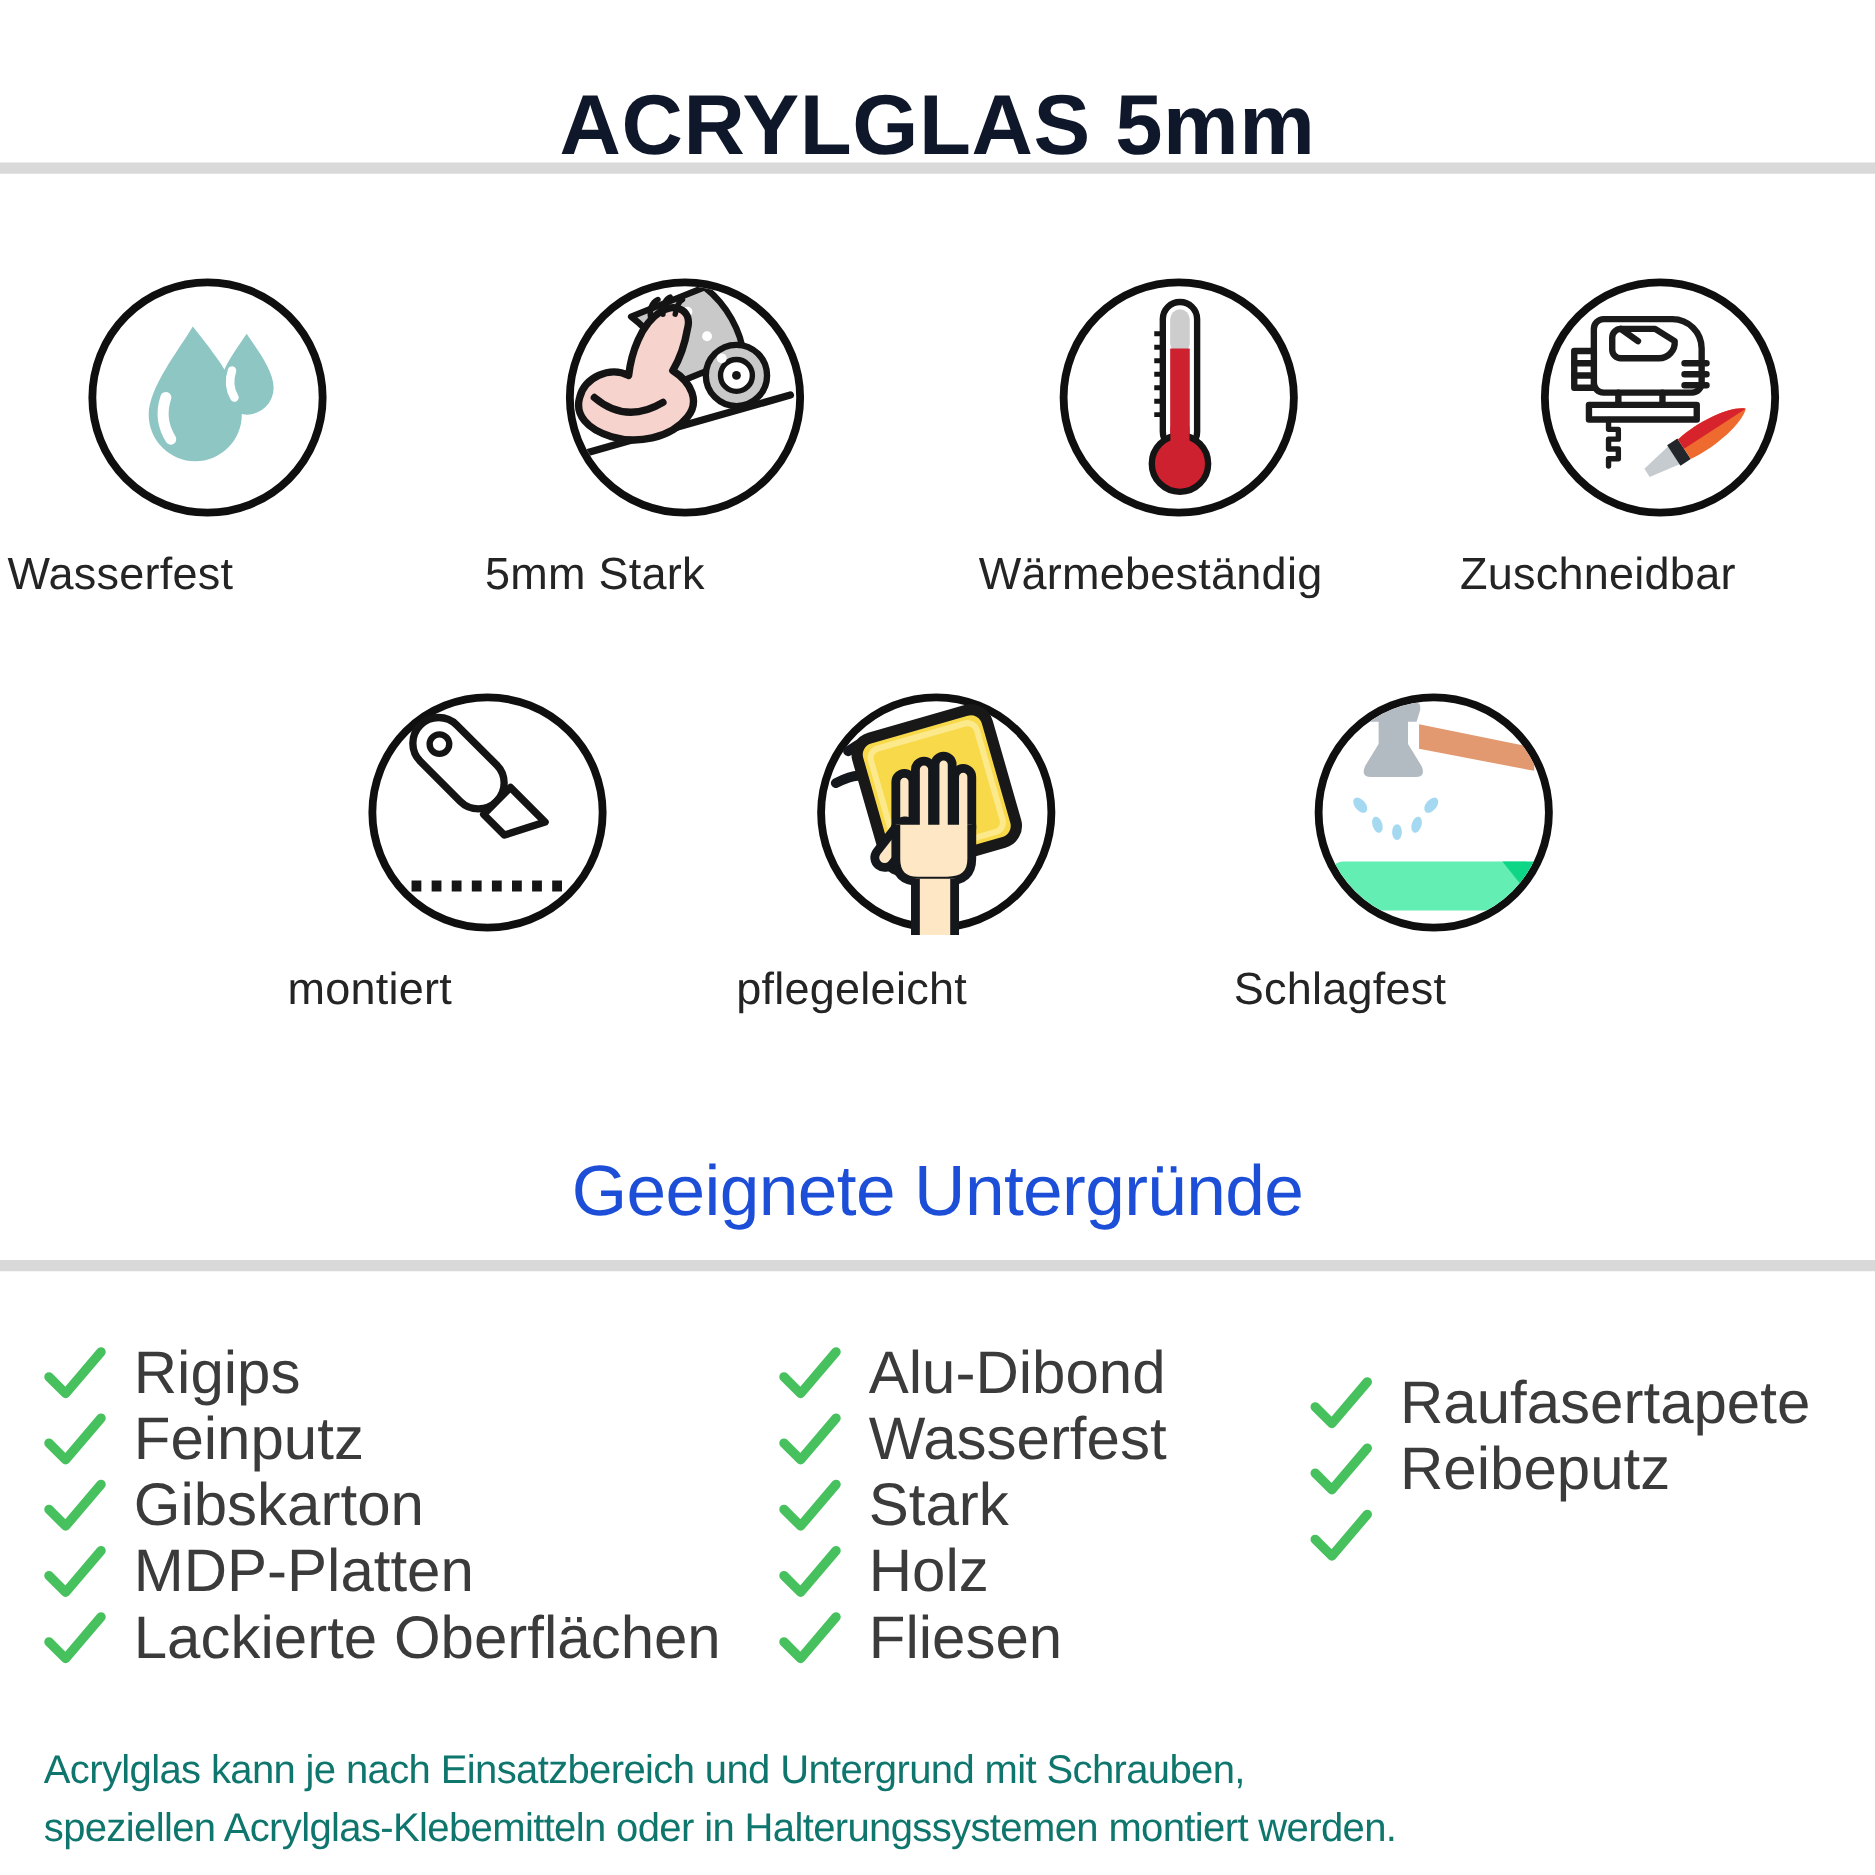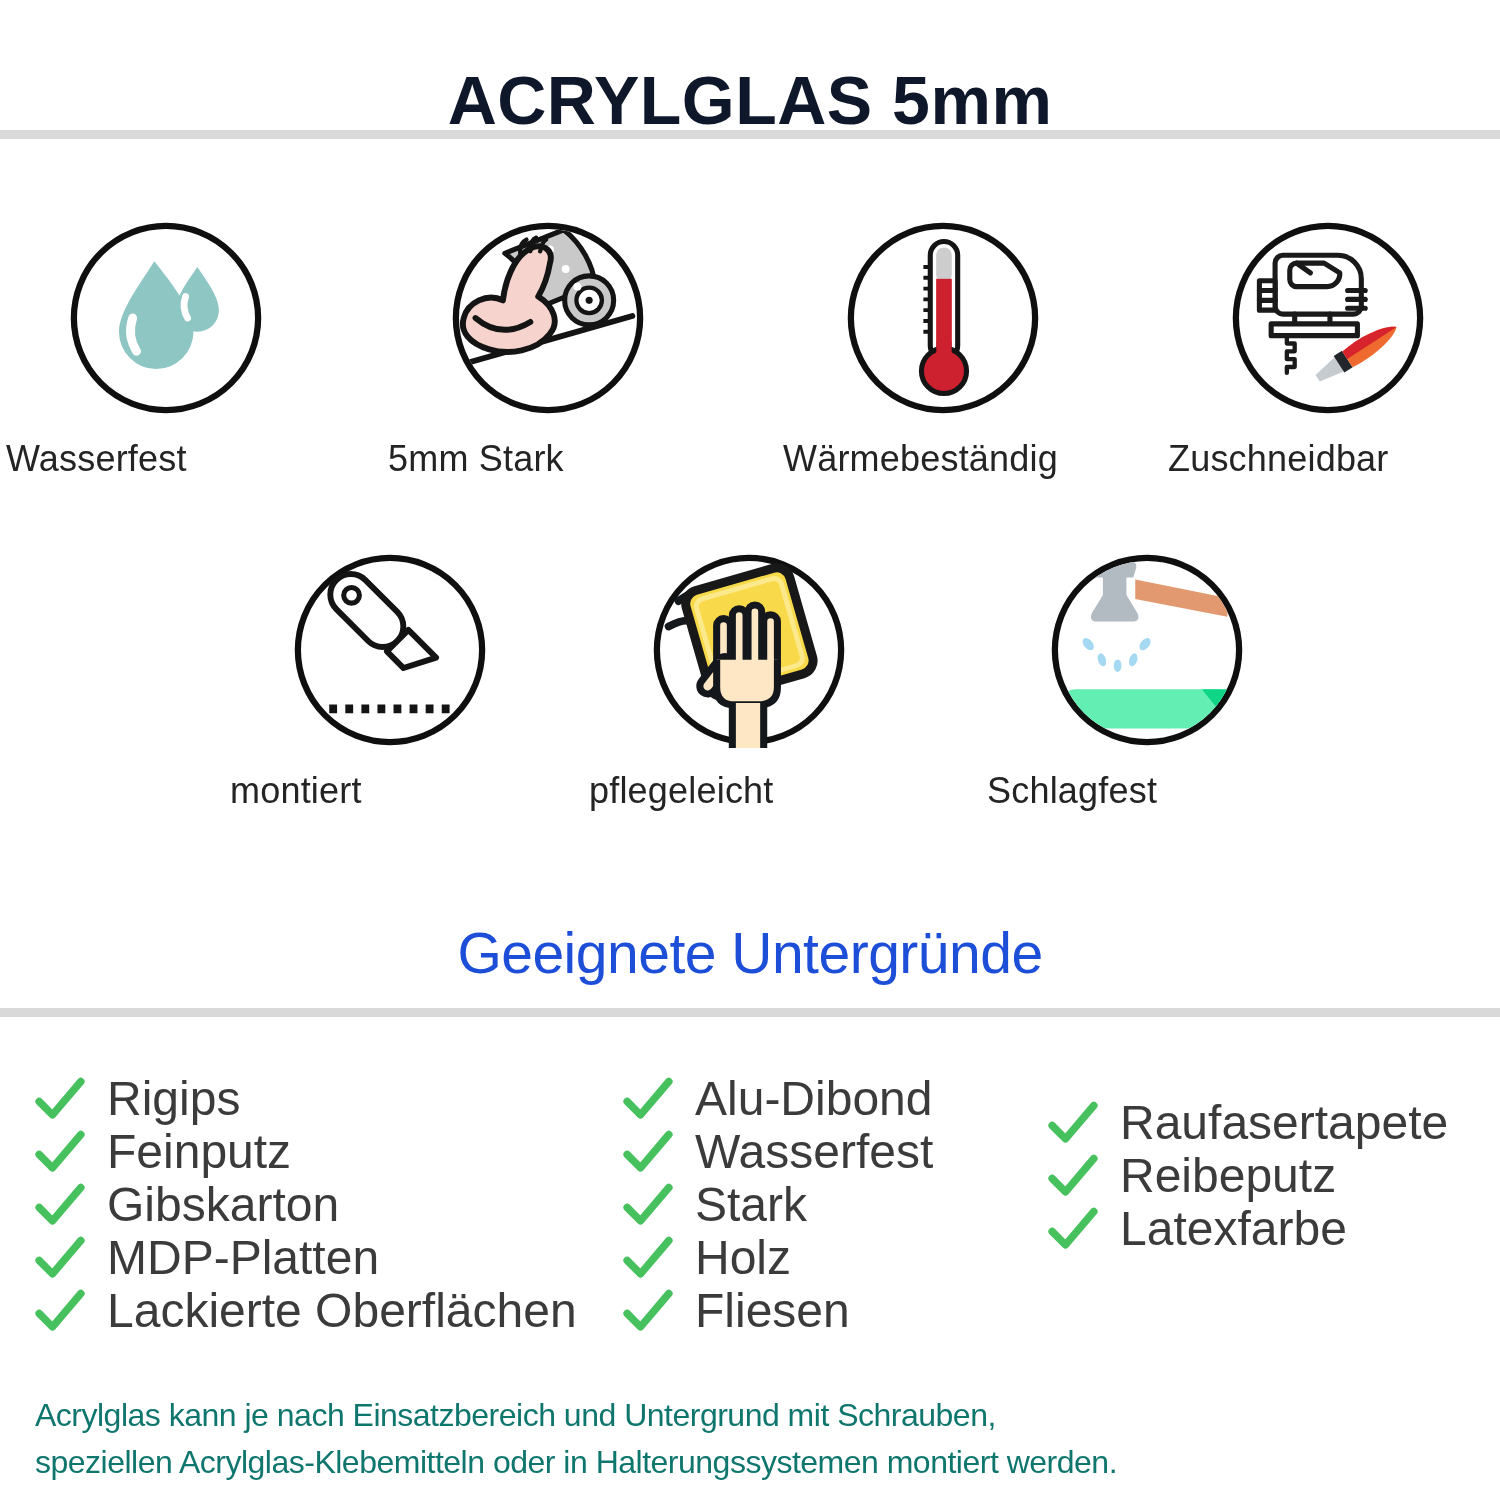--- a/index.html
+++ b/index.html
@@ -274,21 +274,20 @@
     <div class="row">
       <svg class="check" viewBox="0 0 60 52">
           <path d="M5 29 L21 45 L55 5" fill="none" stroke="#47c05e" stroke-width="9" stroke-linecap="round" stroke-linejoin="round"></path>
         </svg>
       <span class="itext">Reibeputz</span>
     </div>
     <div class="row">
       <svg class="check" viewBox="0 0 60 52">
           <path d="M5 29 L21 45 L55 5" fill="none" stroke="#47c05e" stroke-width="9" stroke-linecap="round" stroke-linejoin="round"></path>
         </svg>
-      <span class="itext">Latexfarbe</span>
     </div>
   </div>
 
   <div class="footer">
     <div>Acrylglas kann je nach Einsatzbereich und Untergrund mit Schrauben,</div>
     <div>speziellen Acrylglas-Klebemitteln oder in Halterungssystemen montiert werden.</div>
   </div>
 
 </div>
 

